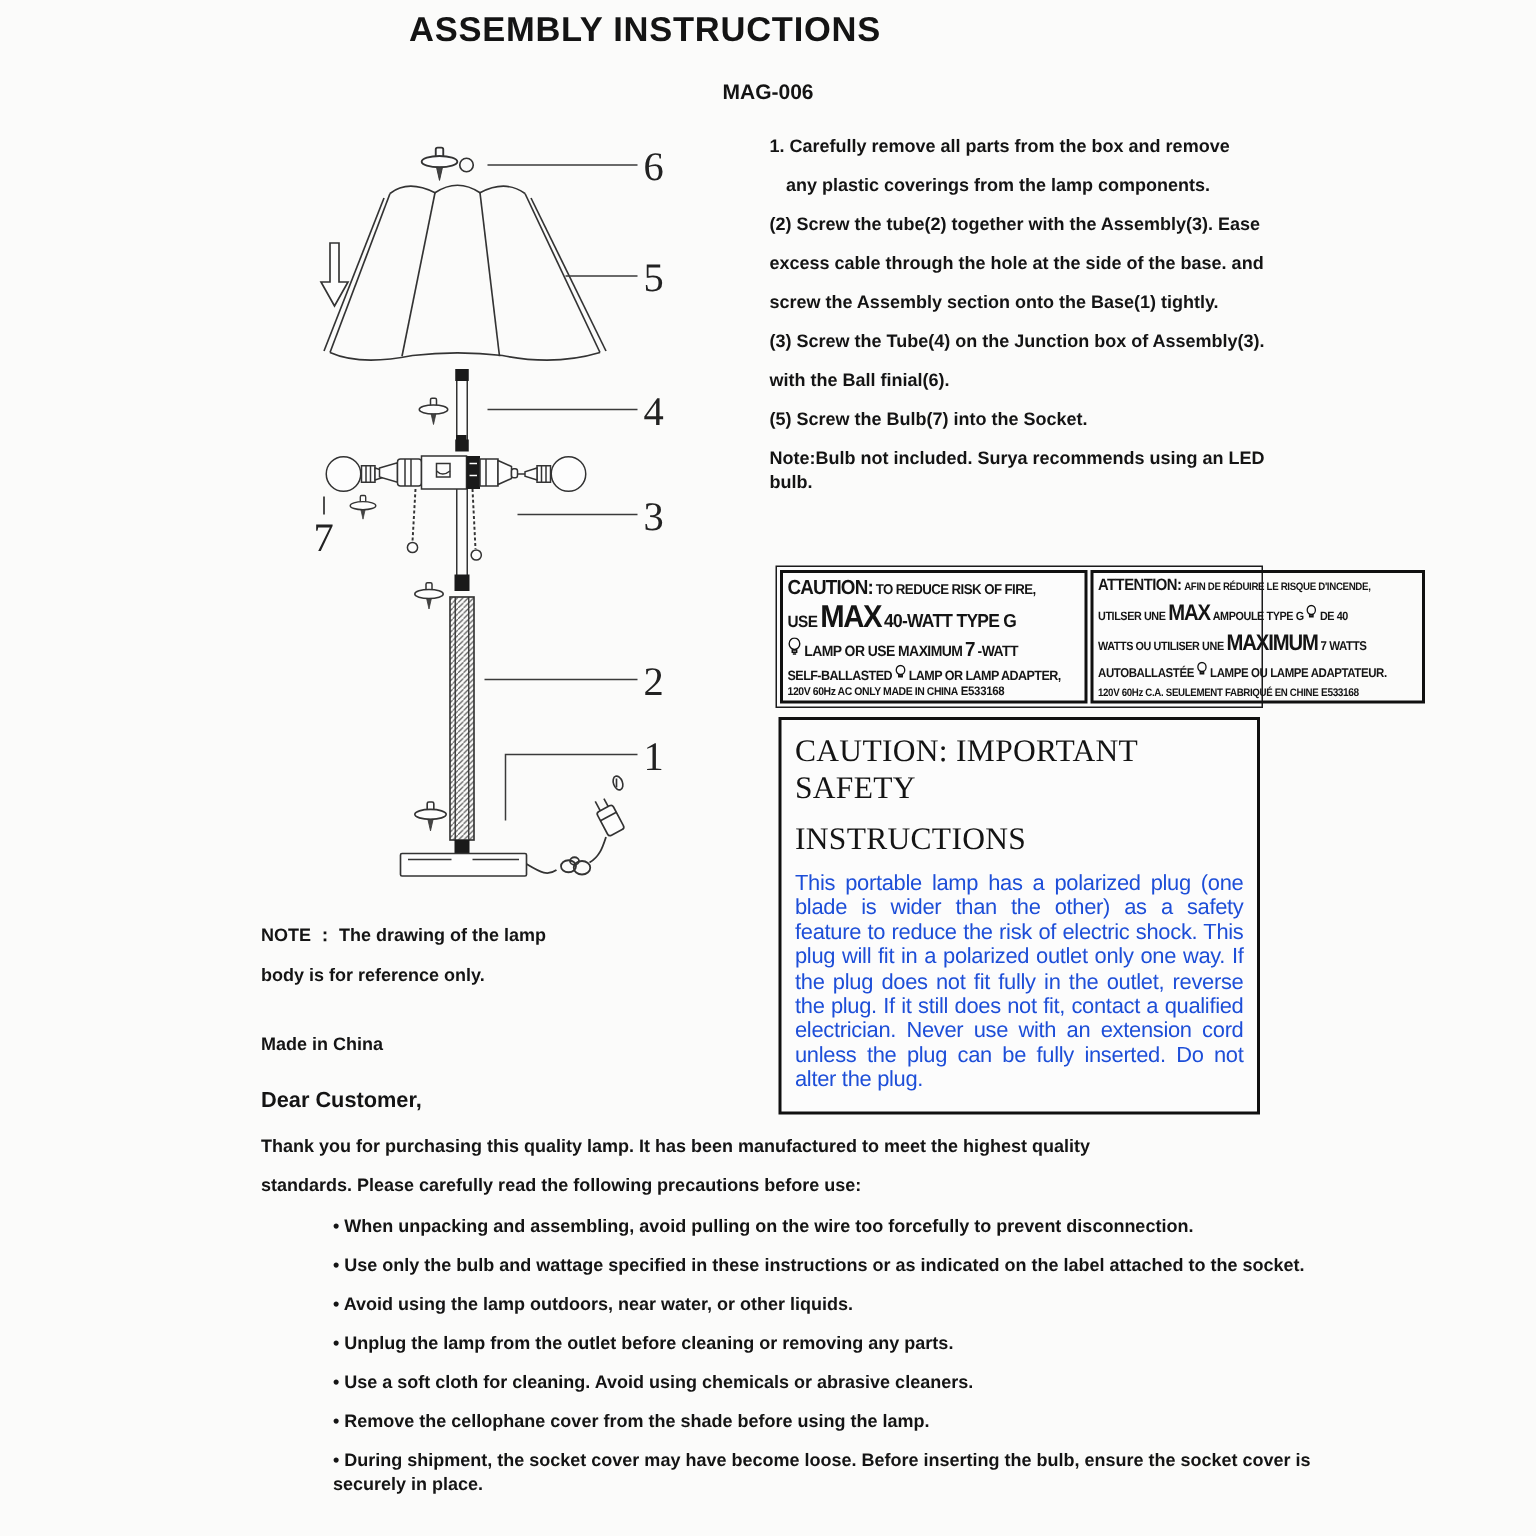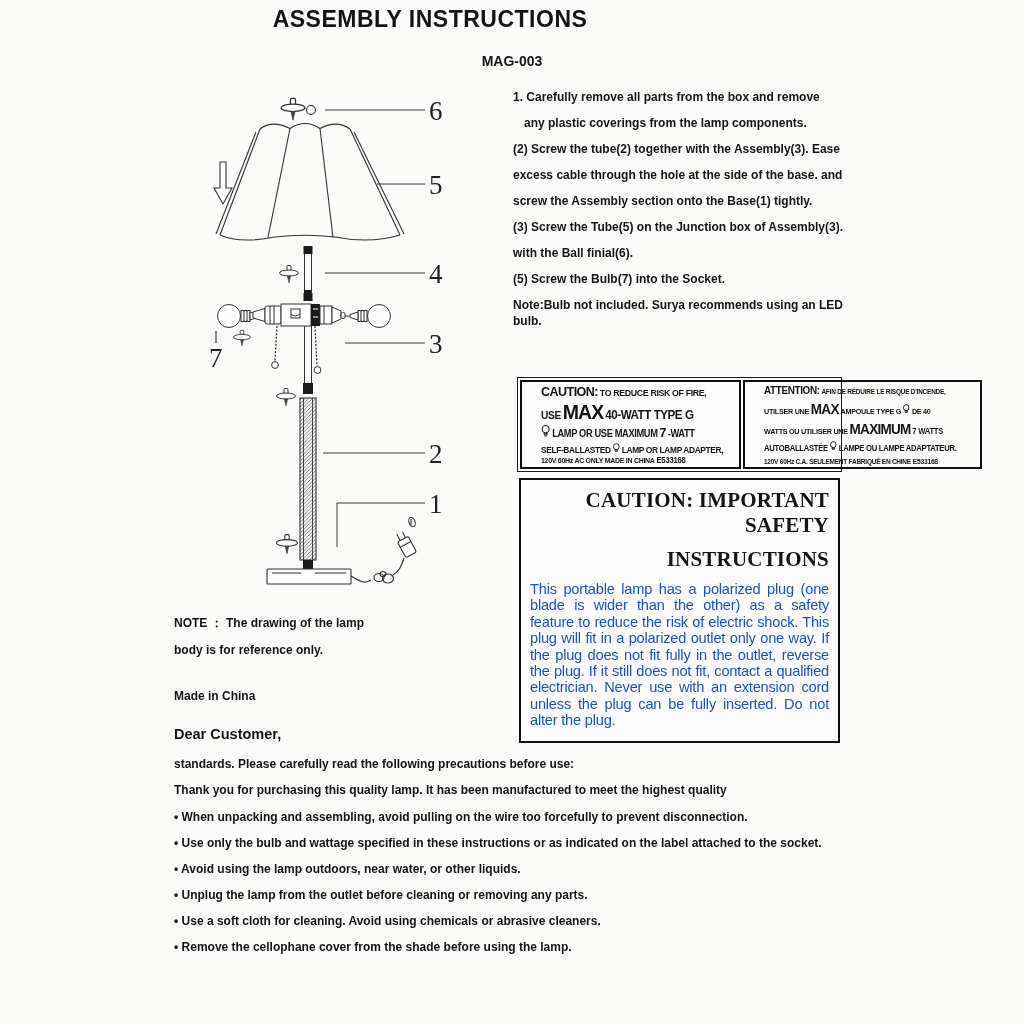--- a/index.html
+++ b/index.html
@@ -21,21 +21,21 @@
   .steps{left:513px;top:84px;width:345px;font-size:12px;font-weight:700;}
   .step-line{line-height:26px;white-space:nowrap;}
   .step-line.indent{padding-left:11px;}
   .step-note{margin-top:5px;line-height:16px;width:336px;}
 
   
   .wlabel{left:517px;top:377px;width:325px;height:95px;
     border:1.5px solid #1b1b1b;box-sizing:border-box;
     display:flex;gap:2px;padding:2px;background:#fcfcfc;}
   .wbox{border:2px solid #101010;box-sizing:border-box;flex:1;
-    padding:3px 2px 2px 19px;display:flex;flex-direction:column;justify-content:space-between;}
+    padding:3px 2px 2px 3px;display:flex;flex-direction:column;justify-content:space-between;}
   .wl-line{display:flex;align-items:baseline;gap:2px;white-space:nowrap;
     transform:scaleX(.93);transform-origin:0 50%;font-weight:700;line-height:1;}
   .wbox.right .wl-line{transform:scaleX(.90);}
   .t13{font-size:13.5px;letter-spacing:-.6px;}
   .t11{font-size:11px;letter-spacing:-.4px;}
   .t10{font-size:10px;letter-spacing:-.4px;}
   .t95{font-size:9.5px;letter-spacing:-.4px;}
   .t9{font-size:9px;letter-spacing:-.4px;}
   .t85{font-size:8.5px;letter-spacing:-.3px;}
   .t8{font-size:8px;letter-spacing:-.3px;}
@@ -43,46 +43,46 @@
   .t7{font-size:7.2px;letter-spacing:-.25px;}
   .huge{font-size:21px;letter-spacing:-1px;}
   .huge2{font-size:15px;letter-spacing:-.8px;}
   .big12{font-size:12.5px;letter-spacing:-.5px;}
   .cert{font-size:8.2px;letter-spacing:-.2px;}
   .bulb-ico{position:relative;top:1px;flex:none;}
 
   
   .safety{left:519px;top:478px;width:321px;box-sizing:border-box;
     border:2px solid #101010;padding:8px 9px 12px;background:#fcfcfc;}
-  .safety-title{font-family:"Liberation Serif", serif;font-weight:700;
-    text-align:right;font-size:21px;letter-spacing:.2px;}
+  .safety-title{font-family:"Liberation Serif", serif;font-weight:400;
+    text-align:left;font-size:21px;letter-spacing:.2px;}
   .safety-title.second{margin-top:9px;}
   .safety-body{margin-top:9px;font-size:14.6px;line-height:16.4px;
     text-align:justify;color:#1d4ed8;letter-spacing:-.2px;font-weight:400;}
 
   
   .noteblk{left:174px;top:610px;width:260px;font-size:12px;font-weight:700;}
   .noteblk .nline{line-height:27px;}
   .noteblk .made{margin-top:19px;line-height:27px;}
 
   
   .customer{left:174px;top:726px;width:712px;font-weight:700;}
   .cust-head{font-size:14.5px;margin-bottom:9px;}
   .cust-line{font-size:12px;line-height:26px;white-space:nowrap;}
   .bullets{margin-top:6px;}
-  .bullet{font-size:12px;line-height:16px;margin-bottom:10px;}
+  .bullet{font-size:12px;line-height:16px;margin-bottom:10px;margin-left:48px;}
 
   
   .diagram{left:165px;top:85px;}
 </style>
 </head>
 <body>
 
 <div class="abs title">ASSEMBLY INSTRUCTIONS</div>
-<div class="abs model">MAG-003</div>
+<div class="abs model">MAG-006</div>
 
 <svg class="abs diagram" width="330" height="520" viewBox="0 0 330 520">
   <defs>
     <pattern id="hatch" patternUnits="userSpaceOnUse" width="3.6" height="3.6">
       <path d="M0,3.6 L3.6,0" stroke="#5a5a5a" stroke-width="0.8"></path>
     </pattern>
     <g id="wingscrew">
       <rect x="-2" y="-8.5" width="4" height="5.5" rx="1" fill="#fdfdfd" stroke="#333" stroke-width="1"></rect>
       <ellipse cx="0" cy="-1" rx="9.5" ry="3" fill="#fdfdfd" stroke="#333" stroke-width="1"></ellipse>
       <path d="M-1.6,2 L1.6,2 L0,9 Z" fill="#444" stroke="#333" stroke-width="0.5"></path>
@@ -207,21 +207,21 @@
   <path d="M260,418 L172,418 L172,462" fill="none" stroke="#3a3a3a" stroke-width="1"></path>
   <text x="264" y="428" font-family="Liberation Serif, serif" font-size="27" fill="#222">1</text>
 </svg>
 
 <div class="abs steps">
   <div class="step-line">1. Carefully remove all parts from the box and remove</div>
   <div class="step-line indent">any plastic coverings from the lamp components.</div>
   <div class="step-line">(2) Screw the tube(2) together with the Assembly(3). Ease</div>
   <div class="step-line">excess cable through the hole at the side of the base. and</div>
   <div class="step-line">screw the Assembly section onto the Base(1) tightly.</div>
-  <div class="step-line">(3) Screw the Tube(5) on the Junction box of Assembly(3).</div>
+  <div class="step-line">(3) Screw the Tube(4) on the Junction box of Assembly(3).</div>
   <div class="step-line">with the Ball finial(6).</div>
   <div class="step-line">(5) Screw the Bulb(7) into the Socket.</div>
   <div class="step-note">Note:Bulb not included. Surya recommends using an LED bulb.</div>
 </div>
 
 <div class="abs wlabel">
   <div class="wbox left">
     <div class="wl-line">
       <span class="t13">CAUTION:</span>
       <span class="t95">TO REDUCE RISK OF FIRE,</span>
@@ -295,23 +295,24 @@
 </div>
 
 <div class="abs noteblk">
   <div class="nline">NOTE ： The drawing of the lamp</div>
   <div class="nline">body is for reference only.</div>
   <div class="made">Made in China</div>
 </div>
 
 <div class="abs customer">
   <div class="cust-head">Dear Customer,</div>
+  <div class="cust-line">Thank you for purchasing this quality lamp. It has been manufactured to meet the highest quality</div>
   <div class="cust-line">standards. Please carefully read the following precautions before use:</div>
-  <div class="cust-line">Thank you for purchasing this quality lamp. It has been manufactured to meet the highest quality</div>
   <div class="bullets">
     <div class="bullet">• When unpacking and assembling, avoid pulling on the wire too forcefully to prevent disconnection.</div>
     <div class="bullet">• Use only the bulb and wattage specified in these instructions or as indicated on the label attached to the socket.</div>
     <div class="bullet">• Avoid using the lamp outdoors, near water, or other liquids.</div>
     <div class="bullet">• Unplug the lamp from the outlet before cleaning or removing any parts.</div>
     <div class="bullet">• Use a soft cloth for cleaning. Avoid using chemicals or abrasive cleaners.</div>
     <div class="bullet">• Remove the cellophane cover from the shade before using the lamp.</div>
+    <div class="bullet">• During shipment, the socket cover may have become loose. Before inserting the bulb, ensure the socket cover is securely in place.</div>
   </div>
 </div>
 
 </body></html>

